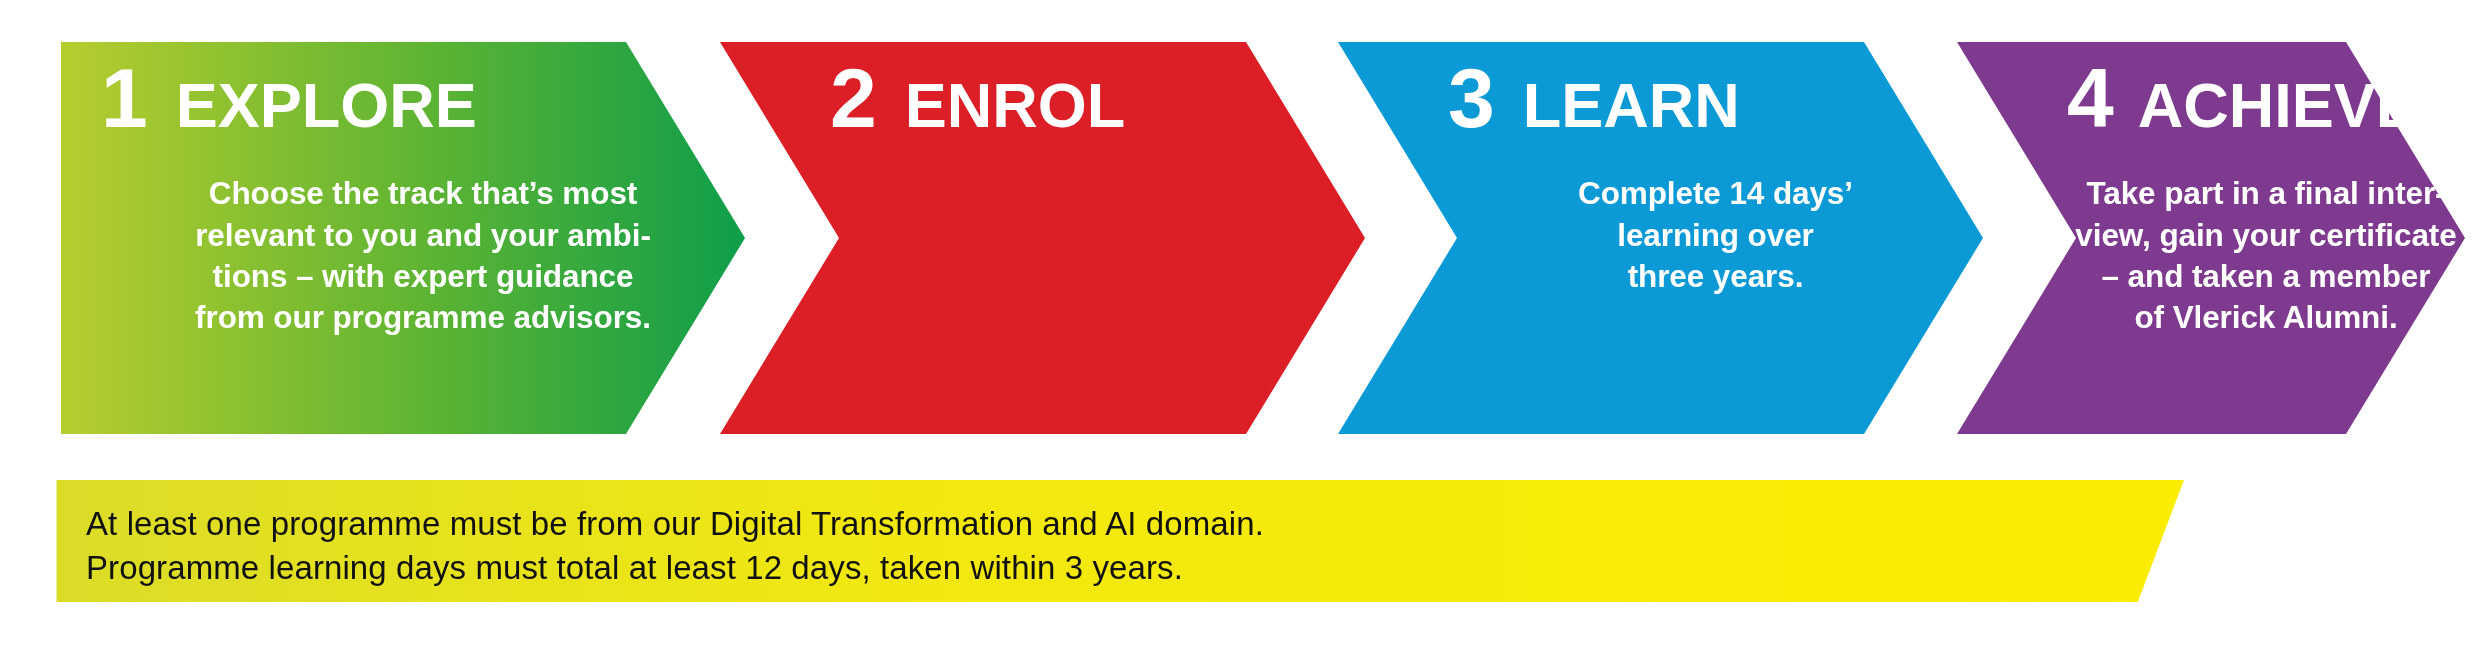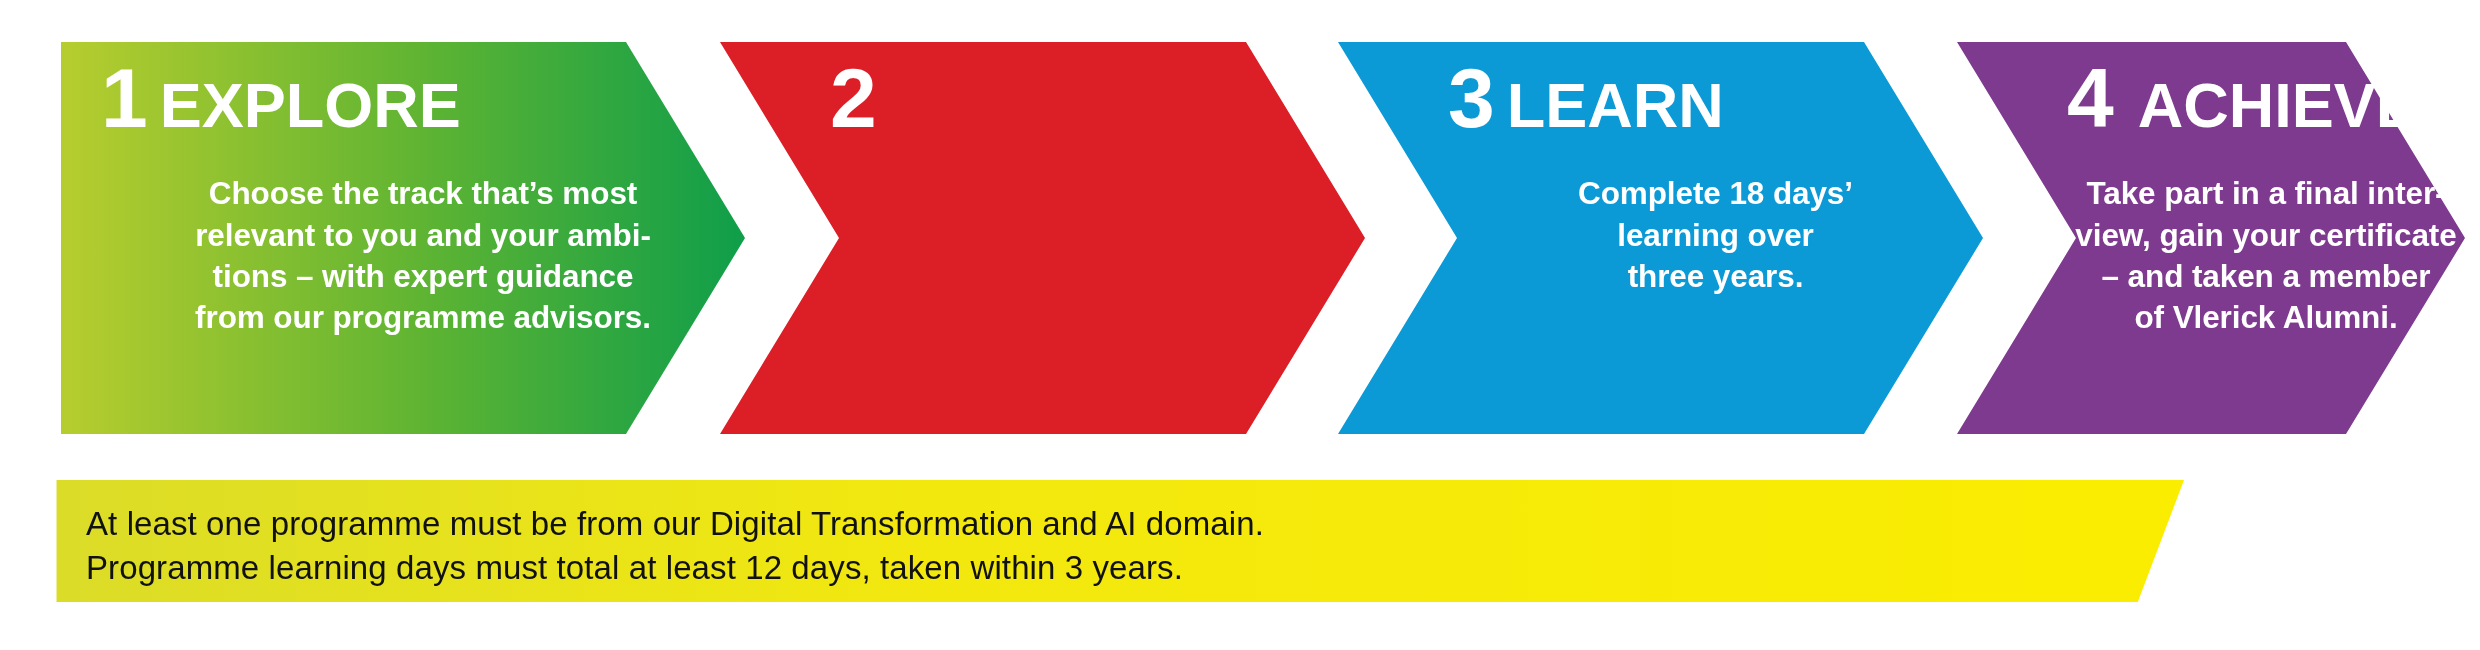--- a/index.html
+++ b/index.html
@@ -73,21 +73,21 @@
     font-weight: 700;
     line-height: 0.92;
     letter-spacing: -2px;
   }
 
   .chev-title {
     font-size: 63px;
     font-weight: 700;
     line-height: 0.92;
     letter-spacing: 0px;
-    margin-left: 14px;
+    margin-left: 30px;
   }
 
   .chev-step-4 .chev-title { margin-left: 26px; text-align: center; }
 
   .chev-body {
     margin-top: 36px;
     color: #ffffff;
     font-size: 31.5px;
     font-weight: 700;
     line-height: 1.31;
@@ -152,34 +152,35 @@
       </div>
     </div>
 
     <div class="chevron chev-step-2">
       <svg class="chev-shape" viewBox="0 0 645 392" preserveAspectRatio="none">
         <path d="M0,0 L526,0 L645,196 L526,392 L0,392 L119,196 Z" fill="#dc1e26"></path>
       </svg>
       <div class="chev-inner">
         <div class="chev-head">
           <span class="chev-num">2</span>
+          <span class="chev-title">ENROL</span>
         </div>
       </div>
     </div>
 
     <div class="chevron chev-step-3">
       <svg class="chev-shape" viewBox="0 0 645 392" preserveAspectRatio="none">
         <path d="M0,0 L526,0 L645,196 L526,392 L0,392 L119,196 Z" fill="#0c9ad7"></path>
       </svg>
       <div class="chev-inner">
         <div class="chev-head">
           <span class="chev-num">3</span>
           <span class="chev-title">LEARN</span>
         </div>
-        <div class="chev-body">Complete 18 days’
+        <div class="chev-body">Complete 14 days’
 learning over
 three years.</div>
       </div>
     </div>
 
     <div class="chevron chev-step-4">
       <svg class="chev-shape" viewBox="0 0 508 392" preserveAspectRatio="none">
         <path d="M0,0 L389,0 L508,196 L389,392 L0,392 L119,196 Z" fill="#7e3a8e"></path>
       </svg>
       <div class="chev-inner">

